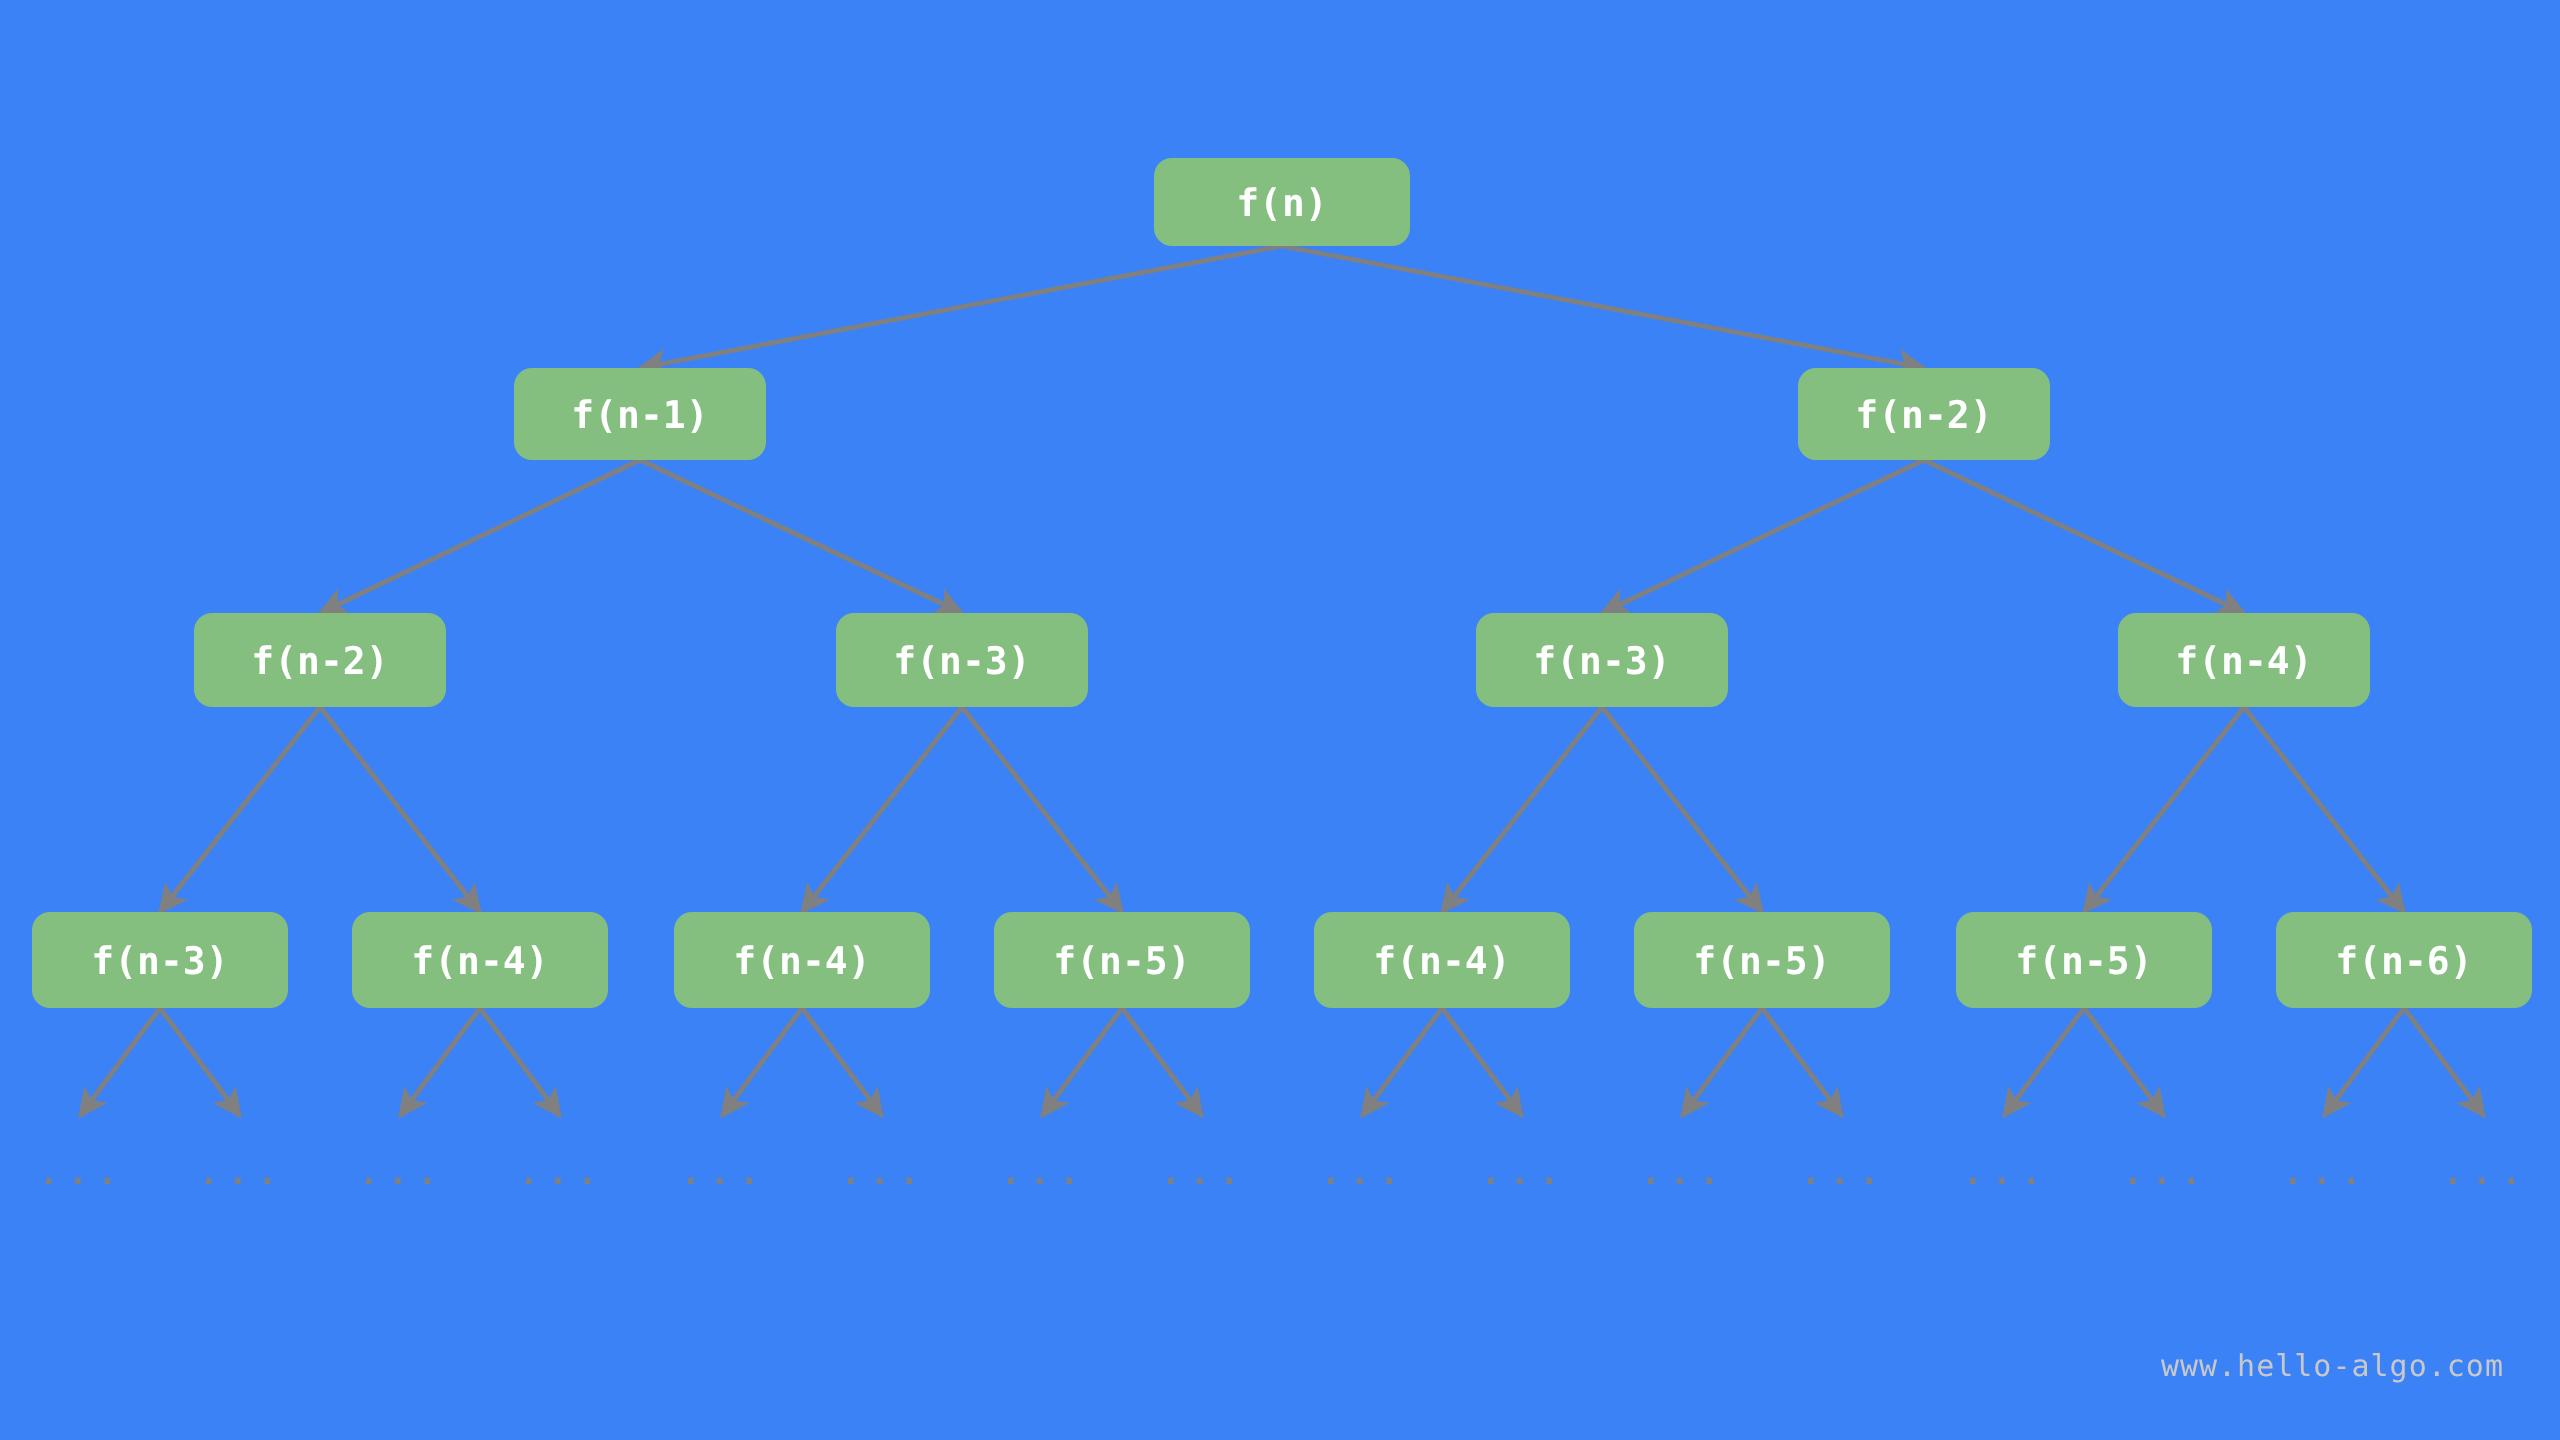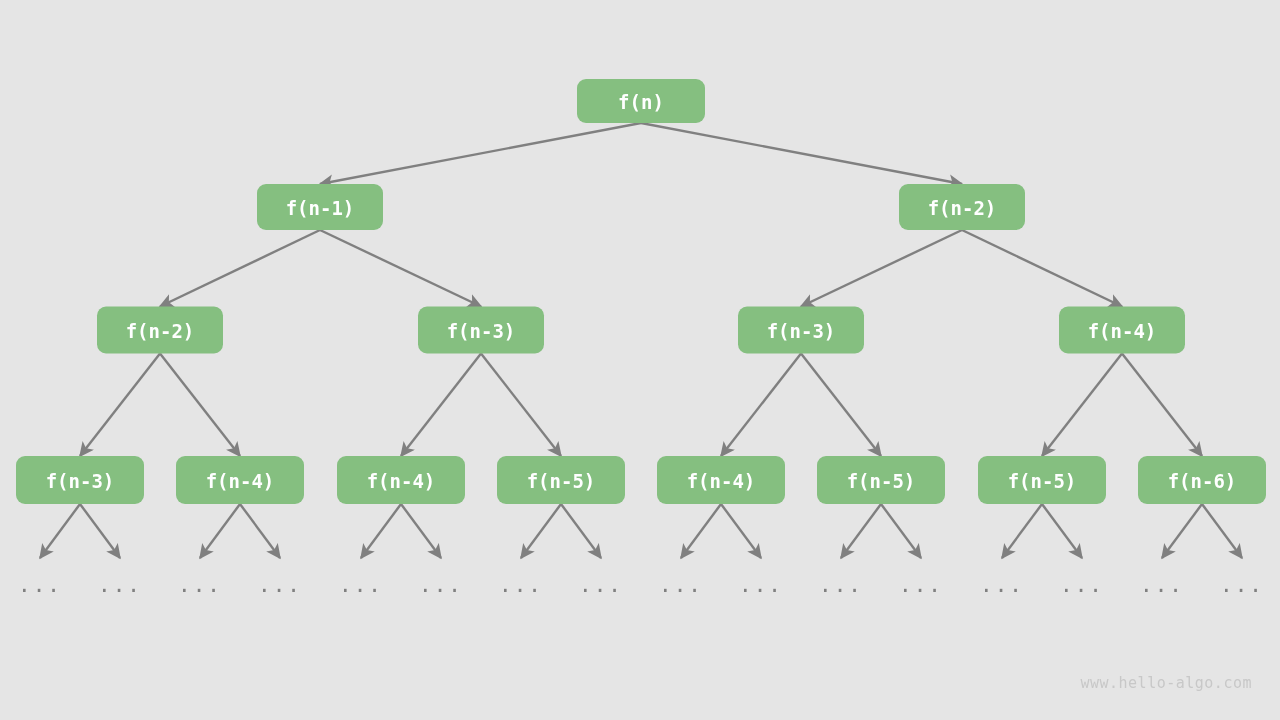--- a/index.html
+++ b/index.html
@@ -11,21 +11,21 @@
   body {
     width: 1280px;
     height: 720px;
     overflow: hidden;
     font-family: "DejaVu Sans Mono", "Liberation Mono", monospace;
   }
   #diagram-root {
     position: relative;
     width: 1280px;
     height: 720px;
-    background: #e5e5e5;
+    background: #3b82f6;
   }
   svg#tree-canvas {
     display: block;
     width: 1280px;
     height: 720px;
   }
   .node-box {
     fill: #85bf80;
   }
   .node-label {

